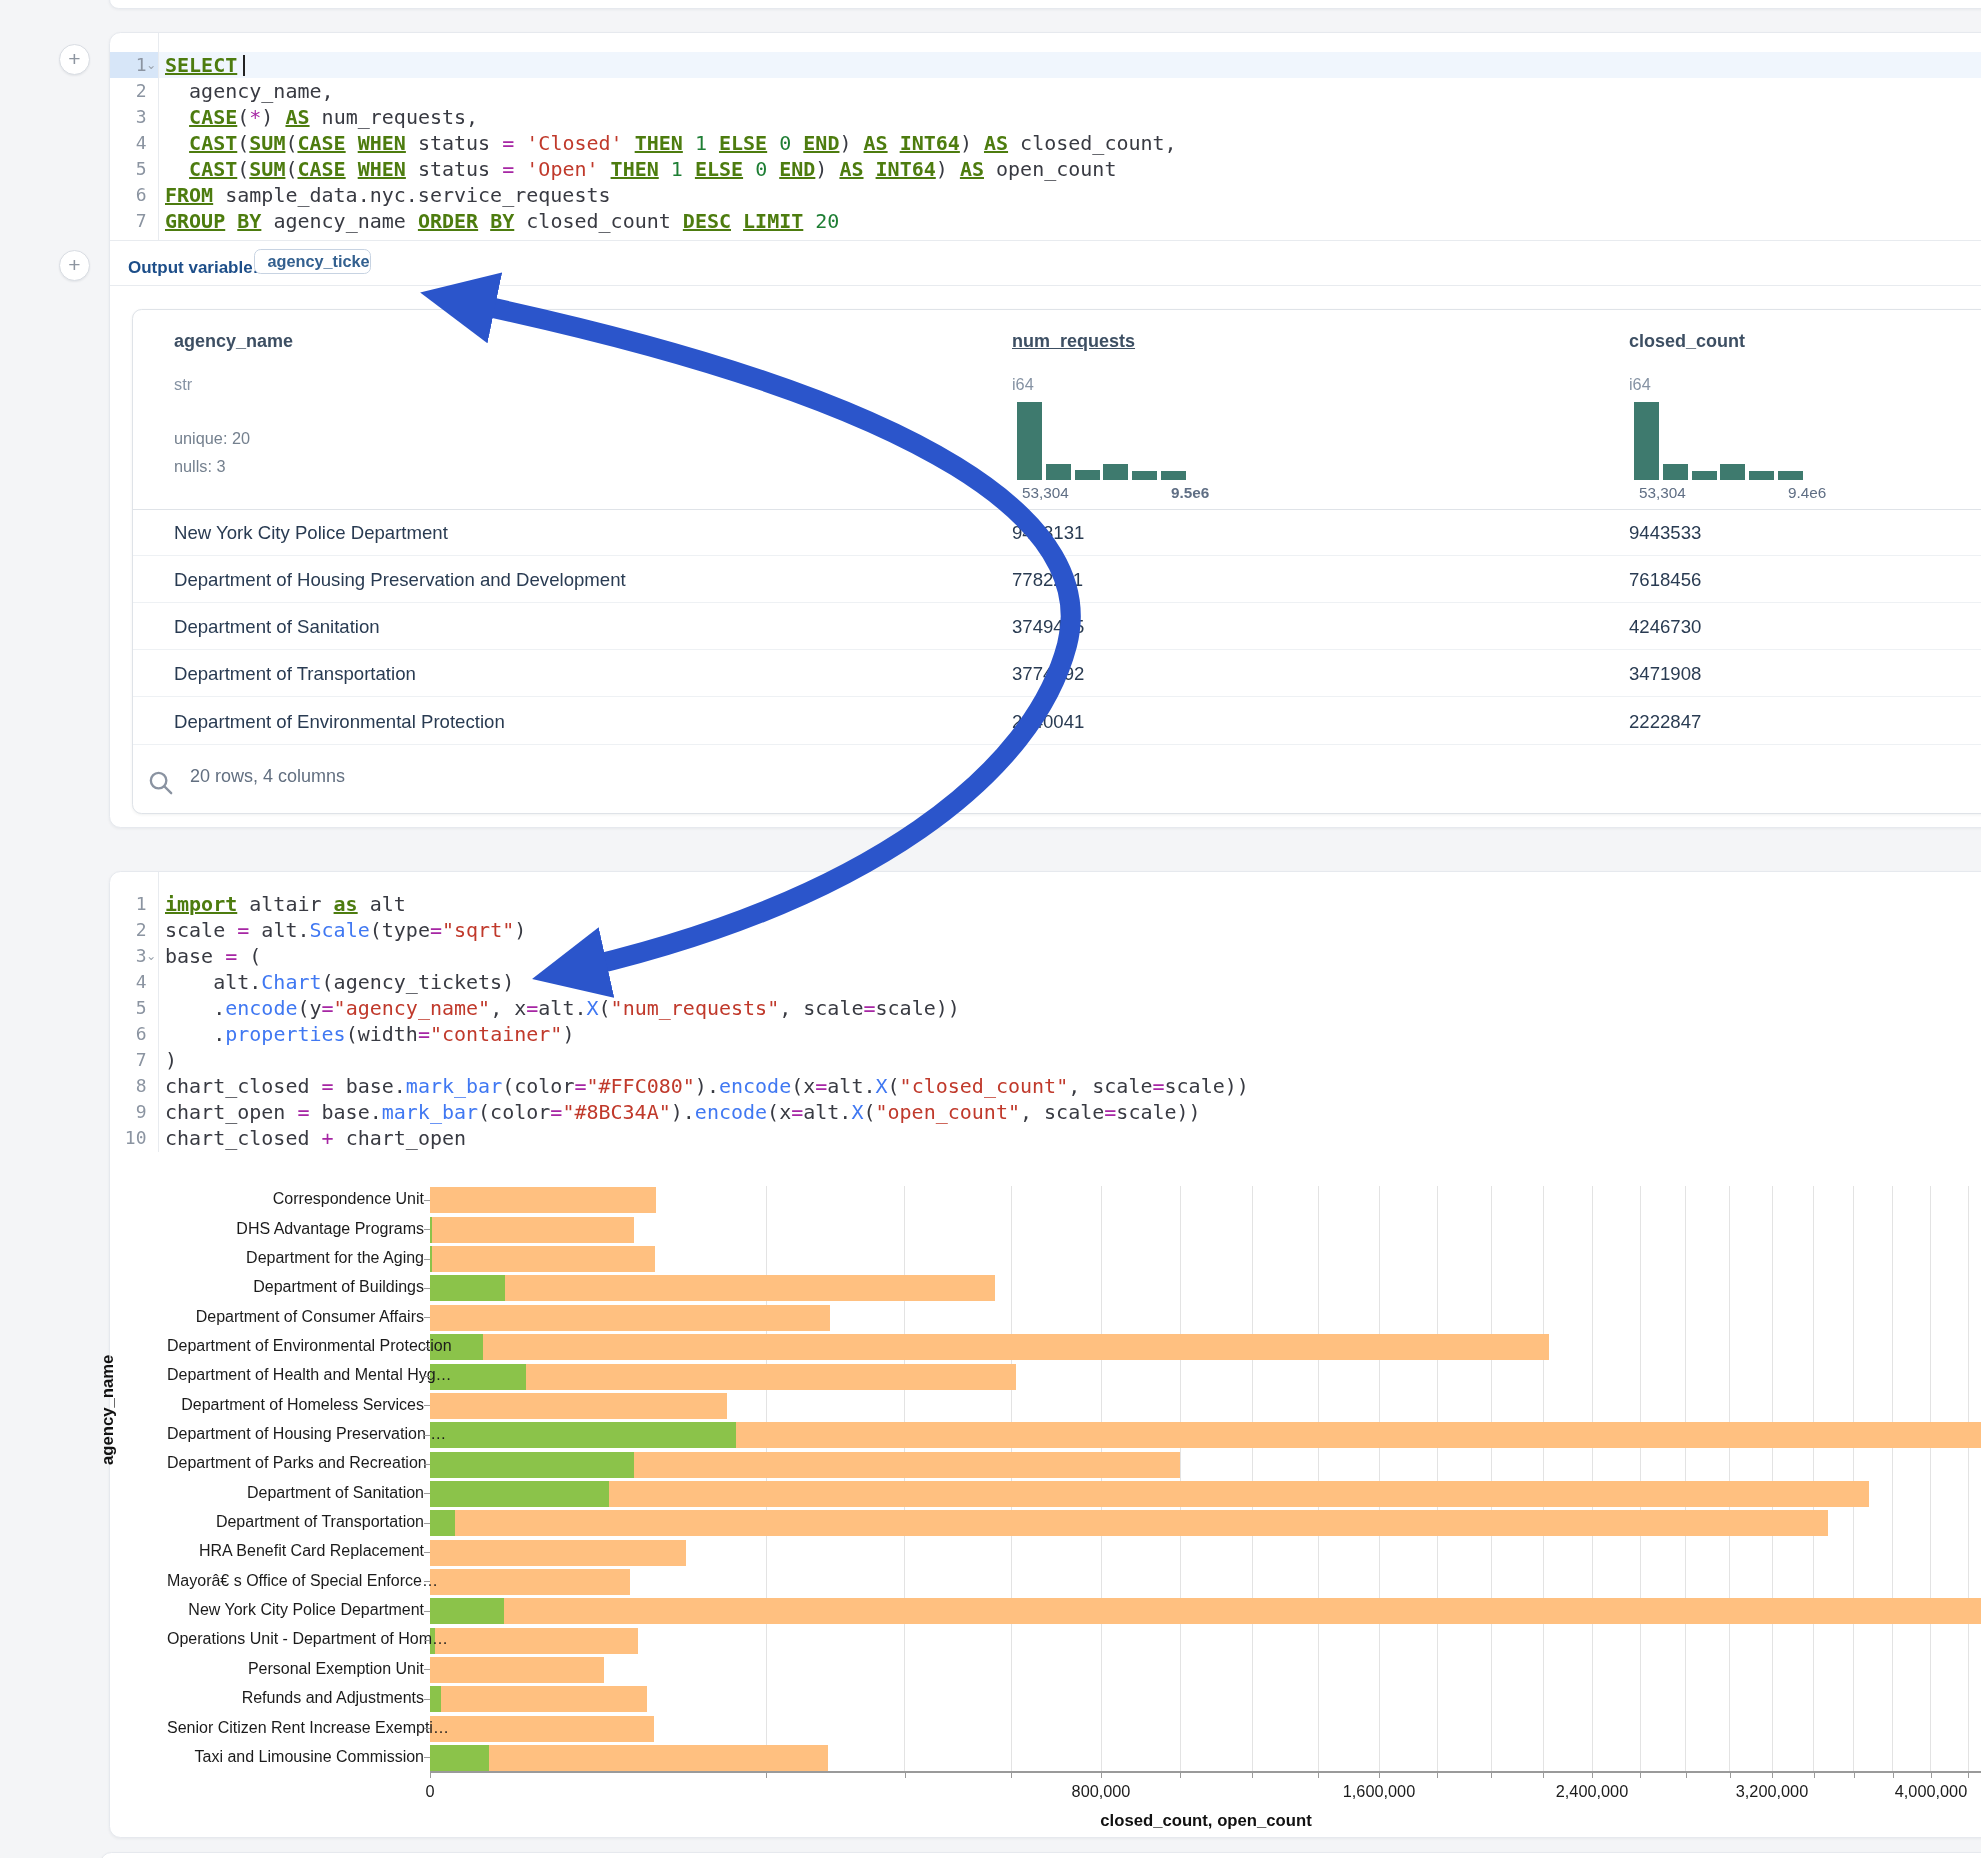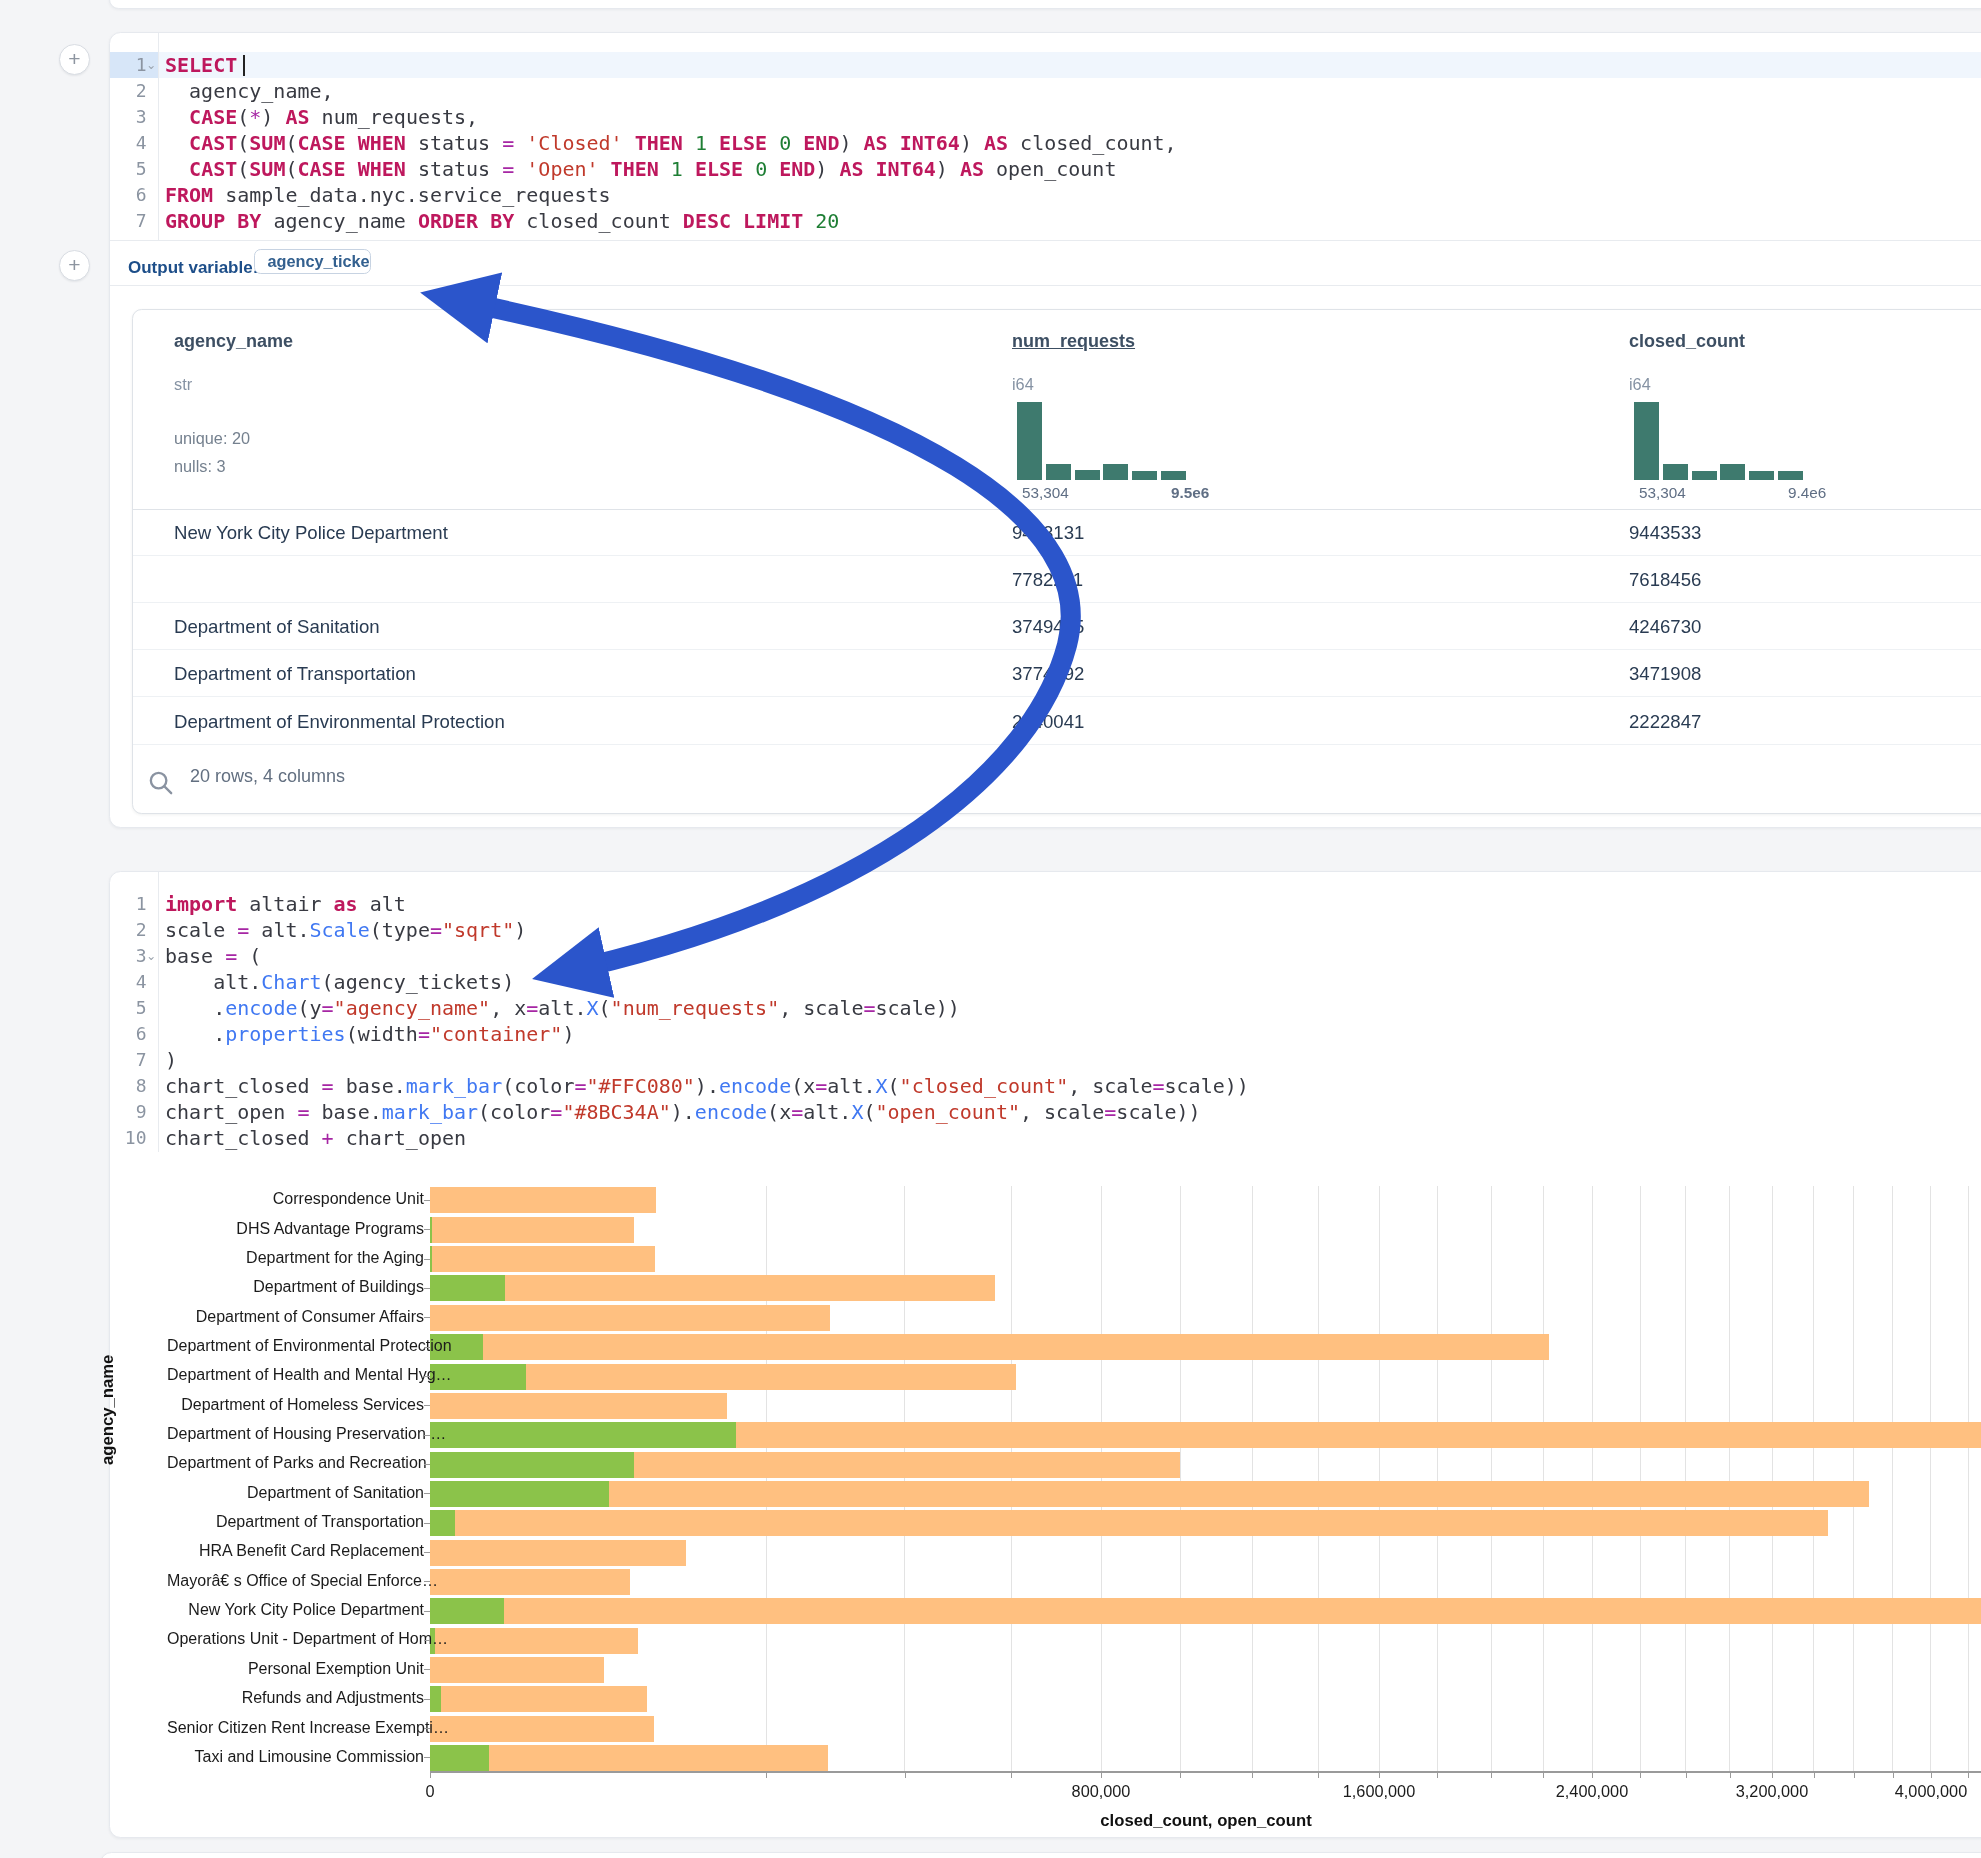--- a/index.html
+++ b/index.html
@@ -20,21 +20,21 @@
 
   
   .code-area { position:absolute; left:0; top:0; right:0; }
   .gutter-divider { position:absolute; left:48px; top:0; bottom:0; width:1px; background:#e8ebef; }
   .code-line { position:relative; height:26px; line-height:26px; white-space:pre; font-family:"DejaVu Sans Mono", monospace; font-size:20px; color:#383a42; }
   .code-line .ln { position:absolute; left:0; top:0; width:48px; padding-right:11.5px; text-align:right; color:#8b94a1; font-size:18px; font-family:"DejaVu Sans Mono", monospace; }
   .code-line .chev { position:absolute; left:36px; top:0; width:13.4px; color:#98a1ac; font-size:12.4px; font-family:"Liberation Sans",sans-serif; }
   .code-line .src { position:absolute; left:55px; top:0; }
   .code-line.active .ln-bg { position:absolute; left:0; top:0; width:49px; height:100%; background:#d7e6f8; }
   .code-line.active .src-bg { position:absolute; left:49px; right:0; top:0; height:100%; background:#f0f6fd; }
-  .tok-k { color:#be185d; font-weight:bold; }
+  .tok-k { color:#4d7c0f; font-weight:bold;text-decoration:underline; }
   .tok-o { color:#a626a4; }
   .tok-s { color:#c0392b; }
   .tok-n { color:#1e7e34; }
   .tok-f { color:#4078f2; }
   .caret { display:inline-block; width:1.9px; height:21px; background:#222; vertical-align:-3.8px; margin-left:5.7px; }
 
   
   .hdivider { position:absolute; left:0; right:0; height:1px; background:#e8ebef; }
   .outbar-label { position:absolute; left:18px; top:225px; font-size:17px; font-weight:bold; color:#1d4e89; }
   .outbar-badge { position:absolute; left:144px; top:216px; width:117px; height:25px; border:1px solid #c7d3e2; border-radius:6.7px; background:#fff; overflow:hidden; font-size:16.3px; font-weight:bold; color:#33608f; line-height:23px; padding-left:12.4px; white-space:nowrap; }
@@ -129,20 +129,21 @@
         <div class="hist-lab-r" style="left: 1655px;">9.4e6</div>
       </div>
     <div class="thead-border"></div>
     <div id="table-body">
         <div class="trow" style="top: 199px;">
           <span style="left: 41px;">New York City Police Department</span>
           <span style="left: 879px;">9453131</span>
           <span style="left: 1496px;">9443533</span>
         </div>
         <div class="trow" style="top: 246px;">
+          <span style="left: 41px;">Department of Housing Preservation and Development</span>
           <span style="left: 879px;">7782211</span>
           <span style="left: 1496px;">7618456</span>
         </div>
         <div class="trow" style="top: 293px;">
           <span style="left: 41px;">Department of Sanitation</span>
           <span style="left: 879px;">3749485</span>
           <span style="left: 1496px;">4246730</span>
         </div>
         <div class="trow" style="top: 340px;">
           <span style="left: 41px;">Department of Transportation</span>

